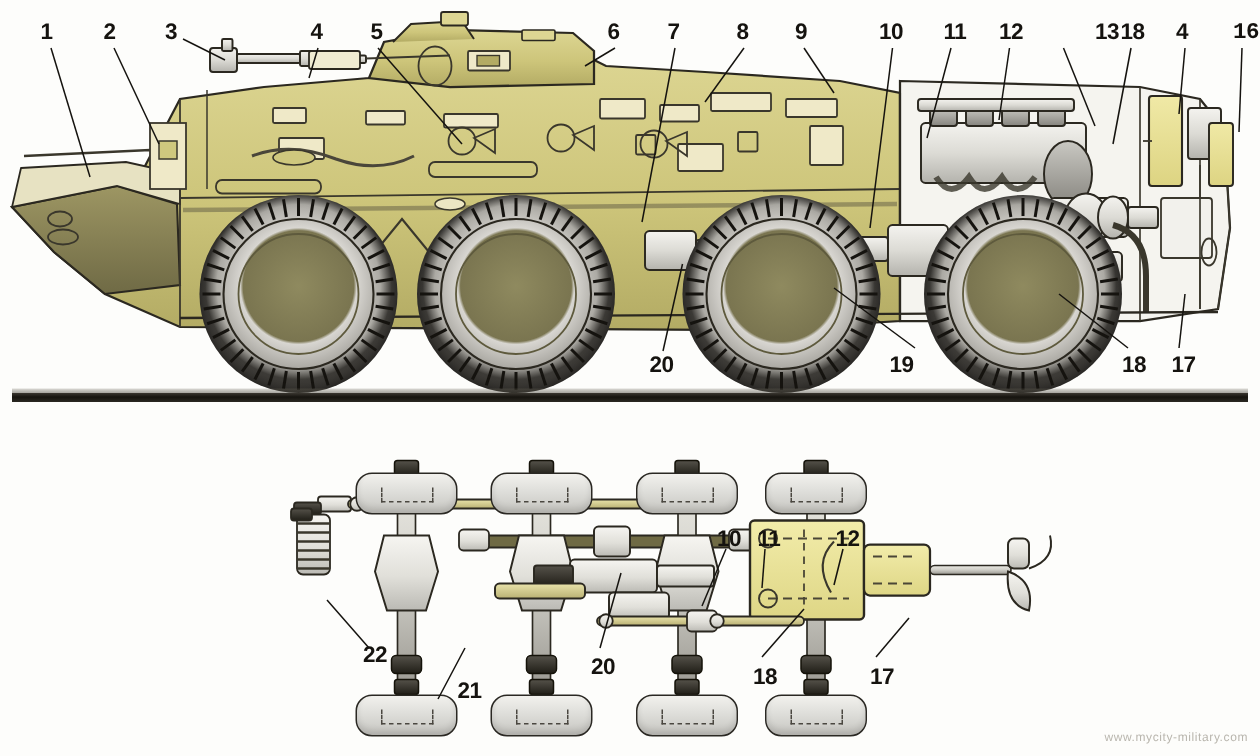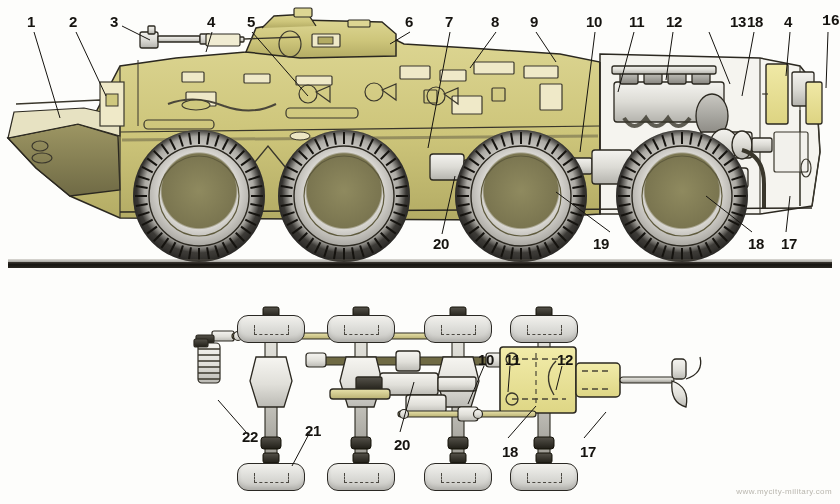--- a/index.html
+++ b/index.html
@@ -595,20 +595,20 @@
       <div class="num" style="left: 784px; top: 14px;">4</div>
       <div class="num" style="left: 822px; top: 14px; font-family: Liberation Mono, monospace;">16</div>
       <div class="num" style="left: 433px; top: 236px;">20</div>
       <div class="num" style="left: 593px; top: 236px;">19</div>
       <div class="num" style="left: 748px; top: 236px;">18</div>
       <div class="num" style="left: 781px; top: 236px;">17</div>
       <div class="num" style="left: 478px; top: 352px;">10</div>
       <div class="num" style="left: 505px; top: 352px;">11</div>
       <div class="num" style="left: 557px; top: 352px;">12</div>
       <div class="num" style="left: 242px; top: 429px;">22</div>
-      <div class="num" style="left: 305px; top: 423px;">21</div>
+      <div class="num" style="left: 305px; top: 453px;">21</div>
       <div class="num" style="left: 394px; top: 437px;">20</div>
       <div class="num" style="left: 502px; top: 444px;">18</div>
       <div class="num" style="left: 580px; top: 444px;">17</div>
     </div>
 
   <div class="watermark">www.mycity-military.com</div>
 </div>
 
 </body></html>

